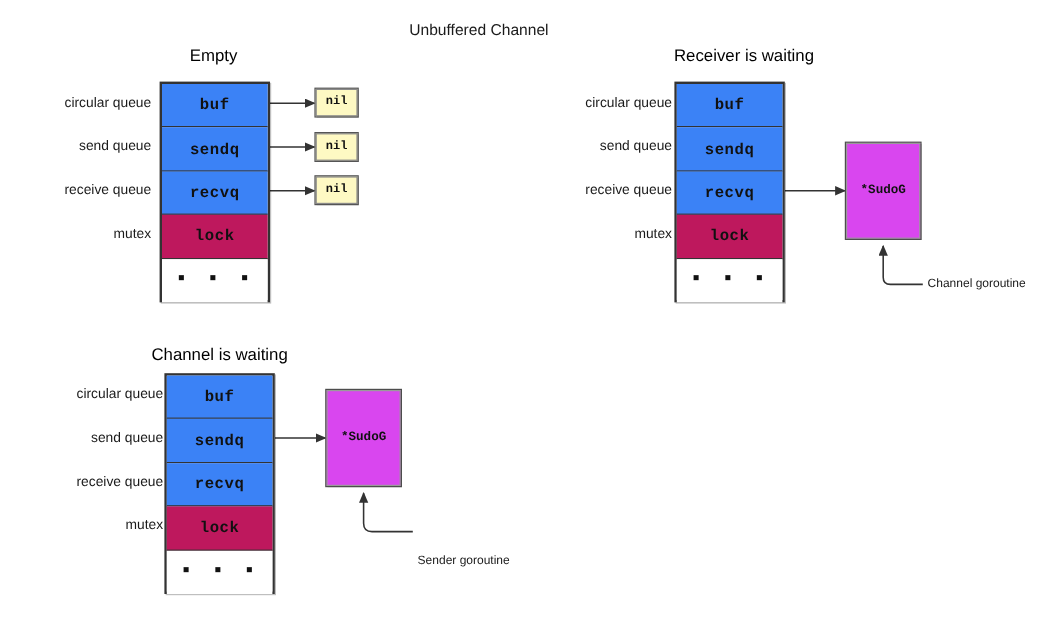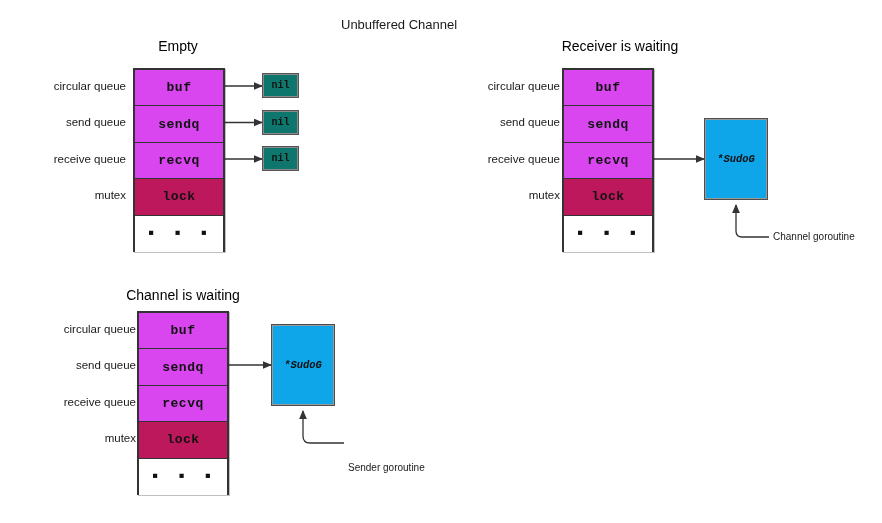--- a/index.html
+++ b/index.html
@@ -47,21 +47,21 @@
     display: flex;
     align-items: center;
     justify-content: center;
     font-family: "Liberation Mono", "DejaVu Sans Mono", monospace;
     font-size: 13px;
     font-weight: bold;
     letter-spacing: .5px;
     color: #111111;
   }
   .struct .row:last-child { border-bottom: none; }
-  .struct .row.green  { background: #d946ef; }
+  .struct .row.green  { background: #3b82f6; }
   .struct .row.purple { background: #be185d; }
   .struct .row.plain  { background: #ffffff; }
   .struct .row.plain .dots {
     font-size: 17px;
     font-weight: bold;
     letter-spacing: 3px;
     line-height: .6;
     color: #111111;
   }
 
@@ -73,50 +73,49 @@
     white-space: nowrap;
     line-height: 36.4px;
     height: 36.4px;
   }
 
   
   .nilbox {
     width: 35px;
     height: 23px;
     box-sizing: border-box;
-    background: #0f766e;
+    background: #fef9c3;
     border: 1px solid #8a8a8a;
     outline: 1px solid #555555;
     display: flex;
     align-items: center;
     justify-content: center;
     font-family: "Liberation Mono", "DejaVu Sans Mono", monospace;
     font-size: 10px;
     font-weight: bold;
     color: #111111;
     box-shadow: 1px 1px 0 rgba(0,0,0,0.3);
   }
 
   
   .sudog {
     width: 62px;
     height: 80px;
     box-sizing: border-box;
-    background: #0ea5e9;
+    background: #d946ef;
     border: 1px solid #9a9a9a;
     outline: 1px solid #4d4d4d;
     display: flex;
     align-items: center;
     justify-content: center;
     font-family: "Liberation Mono", "DejaVu Sans Mono", monospace;
     font-size: 10.5px;
     font-weight: bold;
     color: #111111;
     box-shadow: 1px 1px 0 rgba(0,0,0,0.3);
-    font-style: italic;
   }
 
   
   .annot {
     font-size: 10px;
     color: #1a1a1a;
     white-space: nowrap;
   }
 
   svg.overlay {

